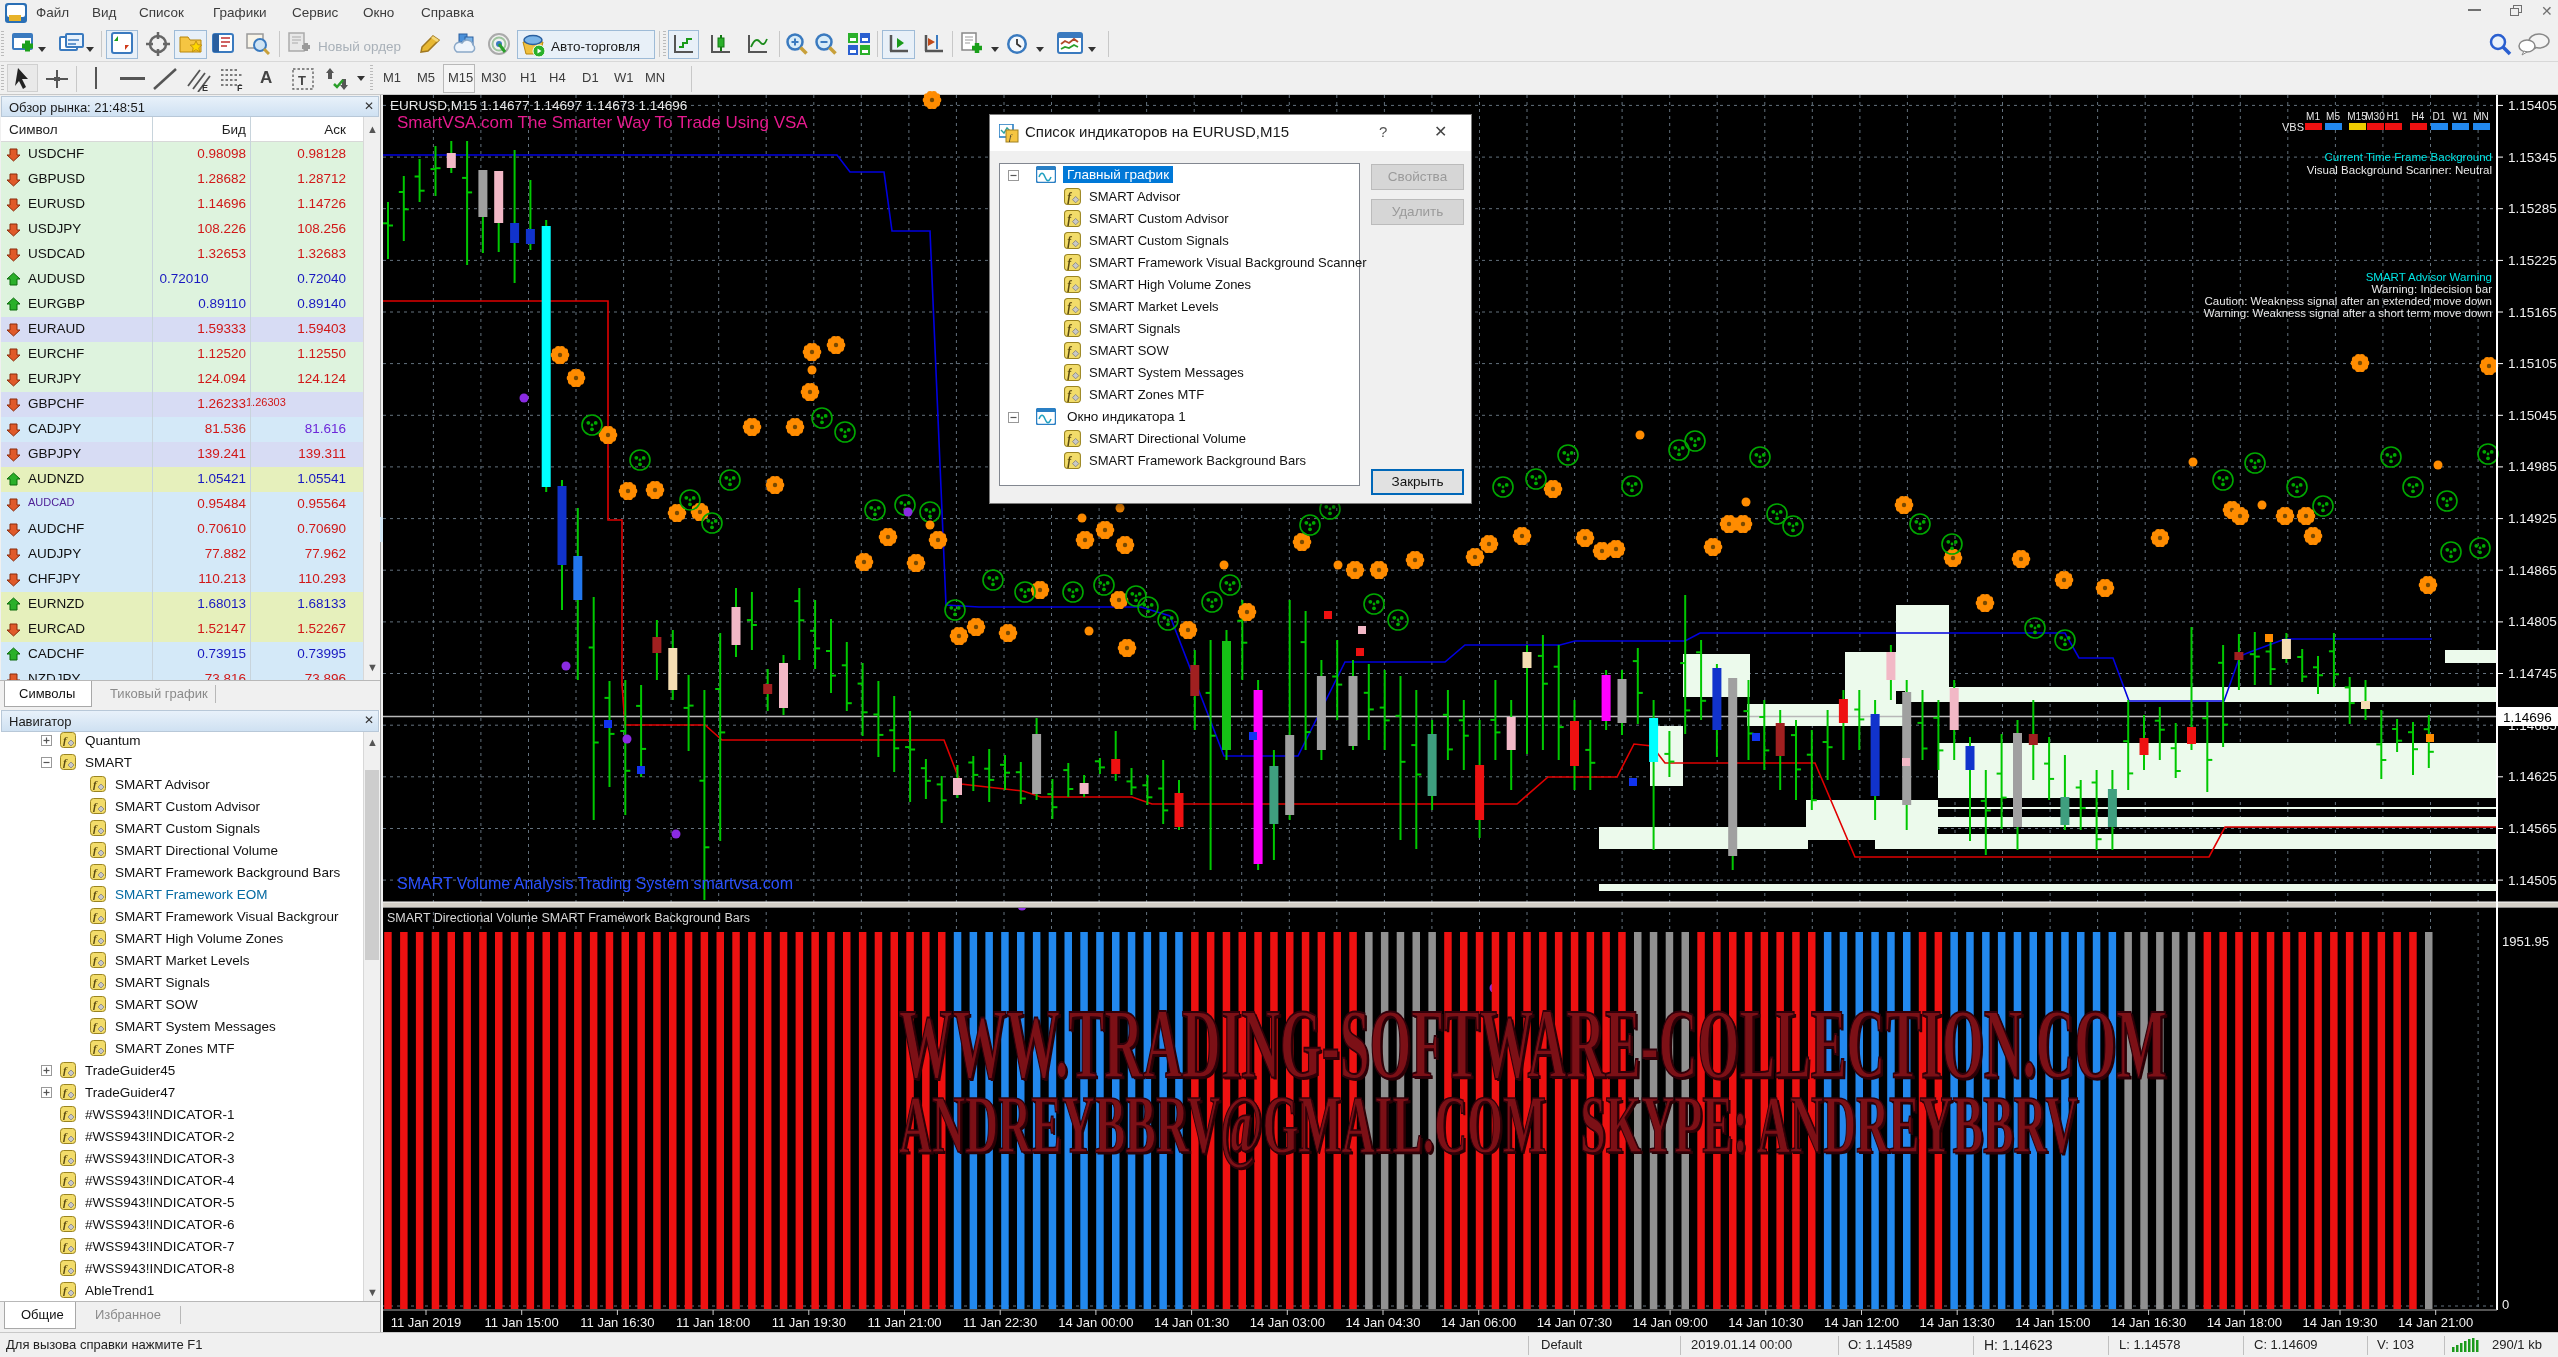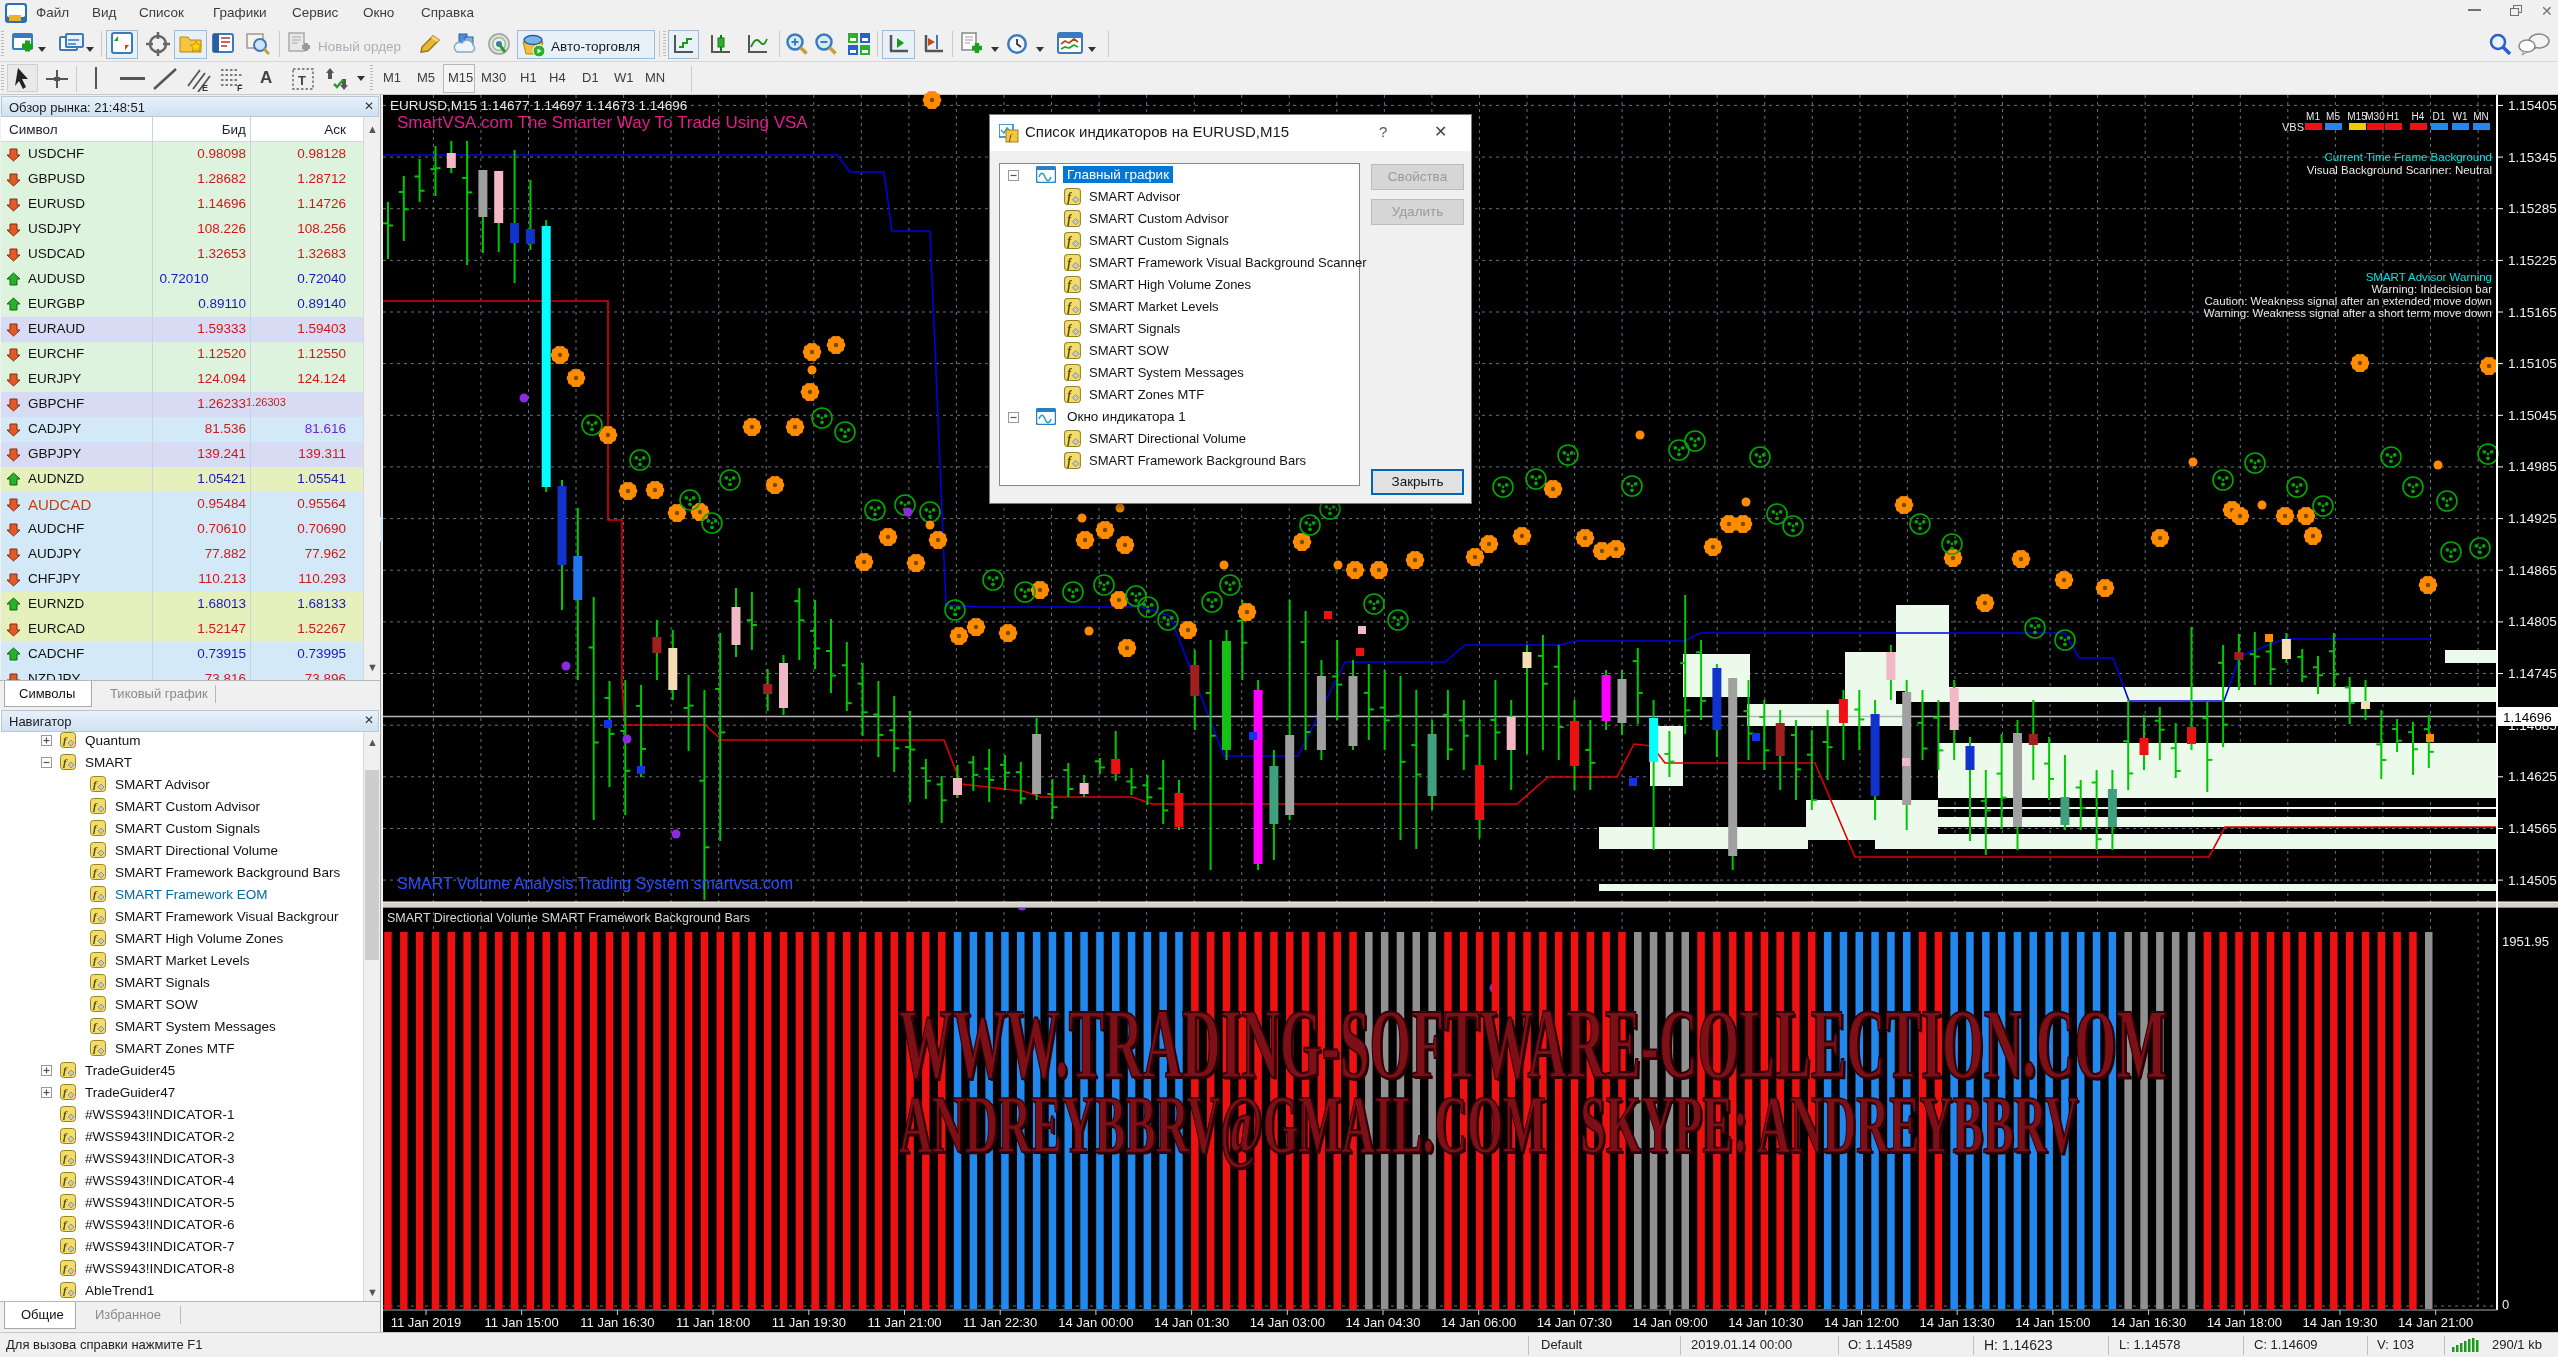--- a/index.html
+++ b/index.html
@@ -339,21 +339,21 @@
         <path d="M4 13h7V7h3L7.5 1 1 7h3z" fill="#2ab02a" stroke="#0a6a0a" stroke-width="1"></path>
       </svg>
       <span style="position:absolute;left:27px;top:4px;font-size:13.5px;color:#111">AUDNZD</span>
       <span style="position:absolute;left:145px;top:4px;width:100px;text-align:right;font-size:13.5px;color:#1818c0">1.05421</span>
       <span style="position:absolute;left:245px;top:4px;width:100px;text-align:right;font-size:13.5px;color:#1818c0">1.05541</span>
     </div>
     <div class="a" style="left:1px;top:397px;width:362px;height:25px;background:#d4e9f8;overflow:hidden">
       <svg width="15" height="15" viewBox="0 0 15 15" style="position:absolute;left:5px;top:5px">
         <path d="M4 2h7v6h3l-6.5 6L1 8h3z" fill="#e05a2a" stroke="#8a2a0a" stroke-width="1"></path>
       </svg>
-      <span style="position:absolute;left:27px;top:4px;font-size:15px;color:#c2410c">AUDCAD</span>
+      <span style="position:absolute;left:27px;top:4px;font-size:11px;color:#4c1d95">AUDCAD</span>
       <span style="position:absolute;left:145px;top:4px;width:100px;text-align:right;font-size:13.5px;color:#d01818">0.95484</span>
       <span style="position:absolute;left:245px;top:4px;width:100px;text-align:right;font-size:13.5px;color:#d01818">0.95564</span>
     </div>
     <div class="a" style="left:1px;top:422px;width:392px;height:25px;background:#d4e9f8;overflow:hidden">
       <svg width="15" height="15" viewBox="0 0 15 15" style="position:absolute;left:5px;top:5px">
         <path d="M4 2h7v6h3l-6.5 6L1 8h3z" fill="#e05a2a" stroke="#8a2a0a" stroke-width="1"></path>
       </svg>
       <span style="position:absolute;left:27px;top:4px;font-size:13.5px;color:#111">AUDCHF</span>
       <span style="position:absolute;left:145px;top:4px;width:100px;text-align:right;font-size:13.5px;color:#d01818">0.70610</span>
       <span style="position:absolute;left:245px;top:4px;width:100px;text-align:right;font-size:13.5px;color:#d01818">0.70690</span>

